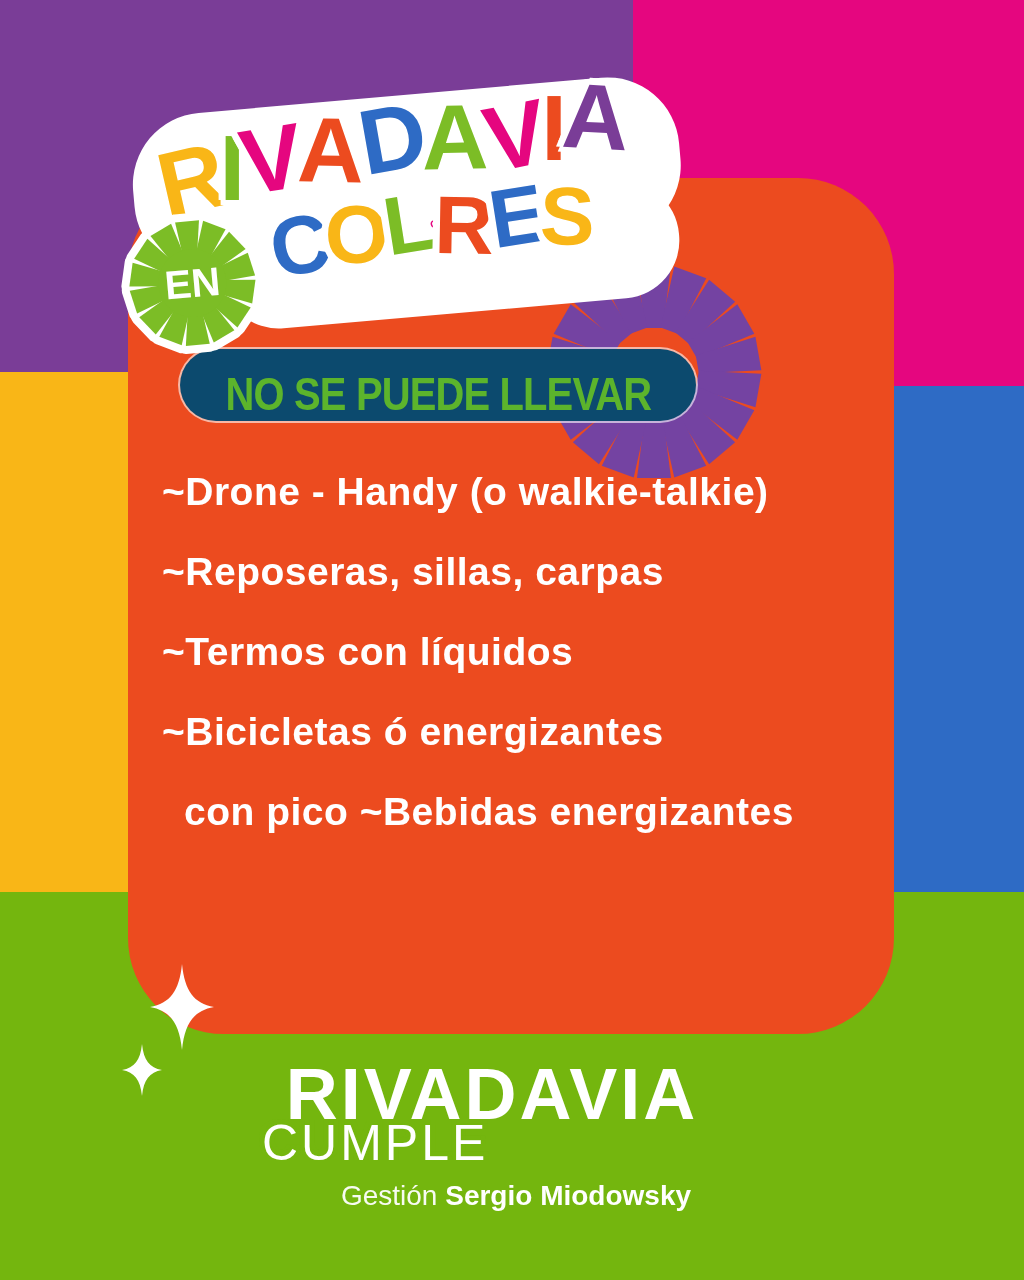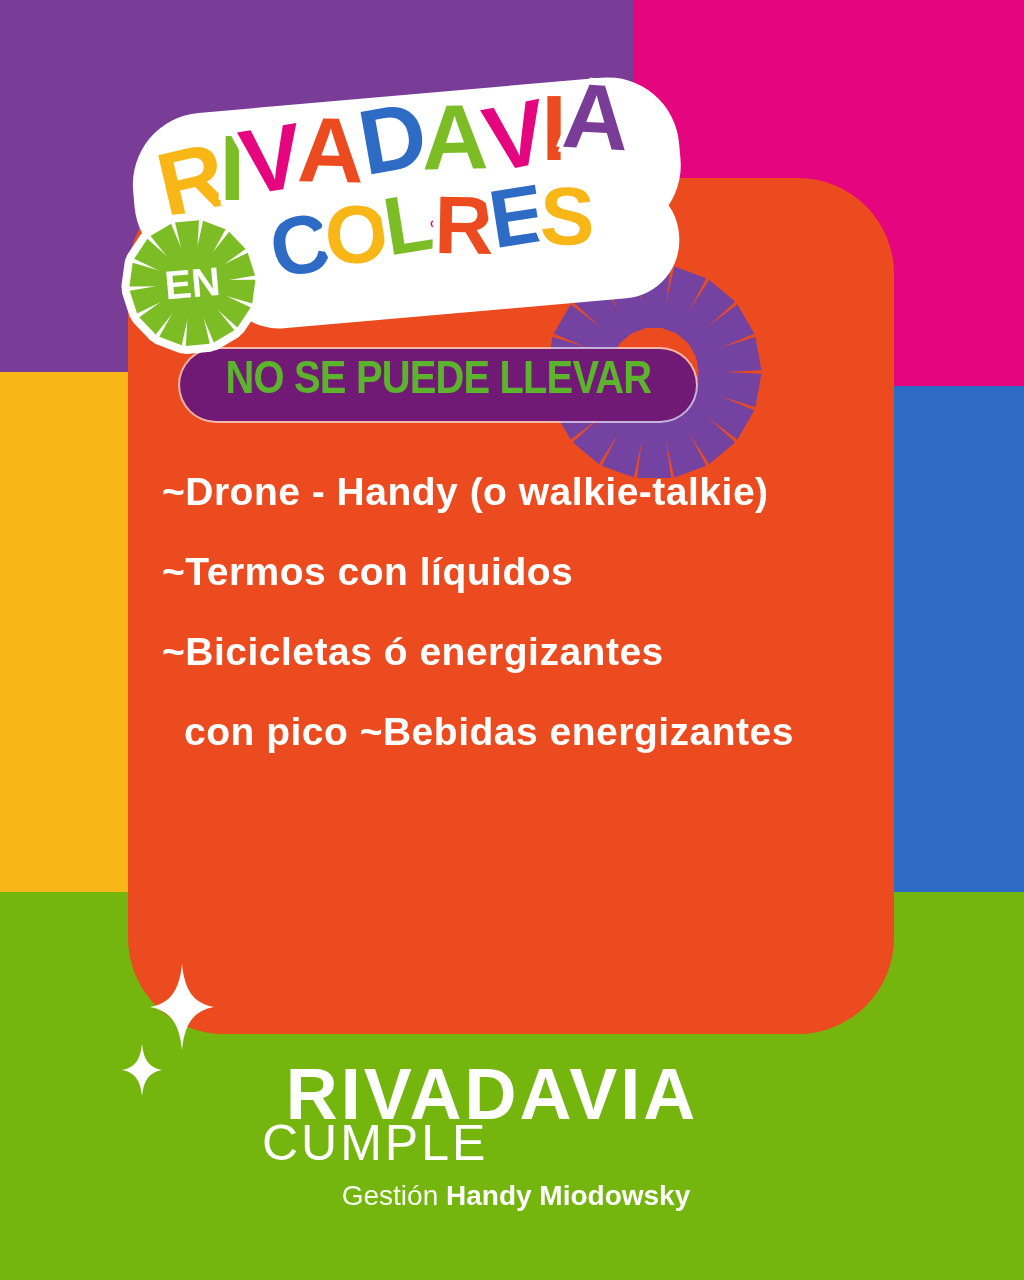--- a/index.html
+++ b/index.html
@@ -36,22 +36,22 @@
       5px 5px 0 #fff,-5px 5px 0 #fff,5px -5px 0 #fff,-5px -5px 0 #fff;
   }
   .logo-line1 .letter{font-size:92px;letter-spacing:-4px;}
   .logo-line2 .letter{font-size:82px;letter-spacing:-4px;}
   .letter.small{font-size:0.66em;}
   .en-star{left:-8px;top:108px;width:150px;height:150px;z-index:2;}
   .en-star text{font-weight:900;font-size:40px;fill:#fff;font-family:"Liberation Sans",sans-serif;}
 
   
   .badge{
-    left:180px;top:349px;width:516px;height:72px;background:#701a75;border-radius:37px;z-index:4;
-    display:flex;align-items:flex-start;justify-content:center;
+    left:180px;top:349px;width:516px;height:72px;background:#0c4a6e;border-radius:37px;z-index:4;
+    display:flex;align-items:flex-end;justify-content:center;
     box-shadow:0 0 0 2px rgba(255,255,255,0.6);
   }
   .badge-title{
     font-weight:900;font-size:47px;letter-spacing:-1px;white-space:nowrap;
     color:var(--c-badge-green,#5CB42C);transform:scaleX(0.85);transform-origin:center;
   }
 
   
   .items{left:162px;top:452px;width:680px;z-index:4;}
   .item{
@@ -159,33 +159,34 @@
   <div class="logo-line logo-line1" id="logo-line1"><span class="letter" style="color: rgb(249, 182, 23); transform: translateY(16px) rotate(-8deg);">R</span><span class="letter" style="color: rgb(124, 189, 38); transform: translateY(8px) rotate(5deg);">I</span><span class="letter" style="color: rgb(229, 6, 127); transform: translateY(2px) rotate(-4deg);">V</span><span class="letter" style="color: rgb(236, 75, 31); transform: translateY(-2px) rotate(6deg);">A</span><span class="letter" style="color: rgb(46, 107, 197); transform: translateY(-8px) rotate(-5deg);">D</span><span class="letter" style="color: rgb(124, 189, 38); transform: translateY(-4px) rotate(4deg);">A</span><span class="letter" style="color: rgb(229, 6, 127); transform: translateY(0px) rotate(-6deg);">V</span><span class="letter" style="color: rgb(236, 75, 31); transform: translateY(-4px) rotate(5deg);">I</span><span class="letter" style="color: rgb(122, 61, 151); transform: translateY(-12px) rotate(8deg);">A</span></div>
   <div class="logo-line logo-line2" id="logo-line2"><span class="letter" style="color: rgb(46, 107, 197); transform: translateY(8px) rotate(-6deg);">C</span><span class="letter" style="color: rgb(249, 182, 23); transform: translateY(2px) rotate(4deg);">O</span><span class="letter" style="color: rgb(124, 189, 38); transform: translateY(-4px) rotate(-4deg);">L</span><span class="letter small" style="color: rgb(229, 6, 127); transform: translateY(-26px) rotate(-10deg);">O</span><span class="letter" style="color: rgb(236, 75, 31); transform: translateY(2px) rotate(6deg);">R</span><span class="letter" style="color: rgb(46, 107, 197); transform: translateY(-2px) rotate(-4deg);">E</span><span class="letter" style="color: rgb(249, 182, 23); transform: translateY(2px) rotate(6deg);">S</span></div>
 </div>
 
 <div class="abs badge">
   <span class="badge-title">NO SE PUEDE LLEVAR</span>
 </div>
 
 <div class="abs items">
   <div class="item">~Drone - Handy (o walkie-talkie)</div>
+  <div class="item">~Reposeras, sillas, carpas</div>
   <div class="item">~Termos con líquidos</div>
   <div class="item">~Bicicletas ó energizantes</div>
   <div class="item indent">con pico ~Bebidas energizantes</div>
 </div>
 
 <svg class="abs sparkle-big" viewBox="0 0 70 70" preserveAspectRatio="none">
   <path fill="#fff" d="M35,0 C38,22 48,32 70,35 C48,38 38,48 35,70 C32,48 22,38 0,35 C22,32 32,22 35,0 Z"></path>
 </svg>
 <svg class="abs sparkle-small" viewBox="0 0 70 70" preserveAspectRatio="none">
   <path fill="#fff" d="M35,0 C38,22 48,32 70,35 C48,38 38,48 35,70 C32,48 22,38 0,35 C22,32 32,22 35,0 Z"></path>
 </svg>
 
 <div class="abs brand">
   <div class="brand-top">RIVADAVIA</div>
   <div class="brand-bottom">CUMPLE</div>
 </div>
 <div class="abs management">
   <span class="prefix">Gestión</span>
   <span> </span>
-  <span class="name">Handy Miodowsky</span>
+  <span class="name">Sergio Miodowsky</span>
 </div>
 
 </body></html>

